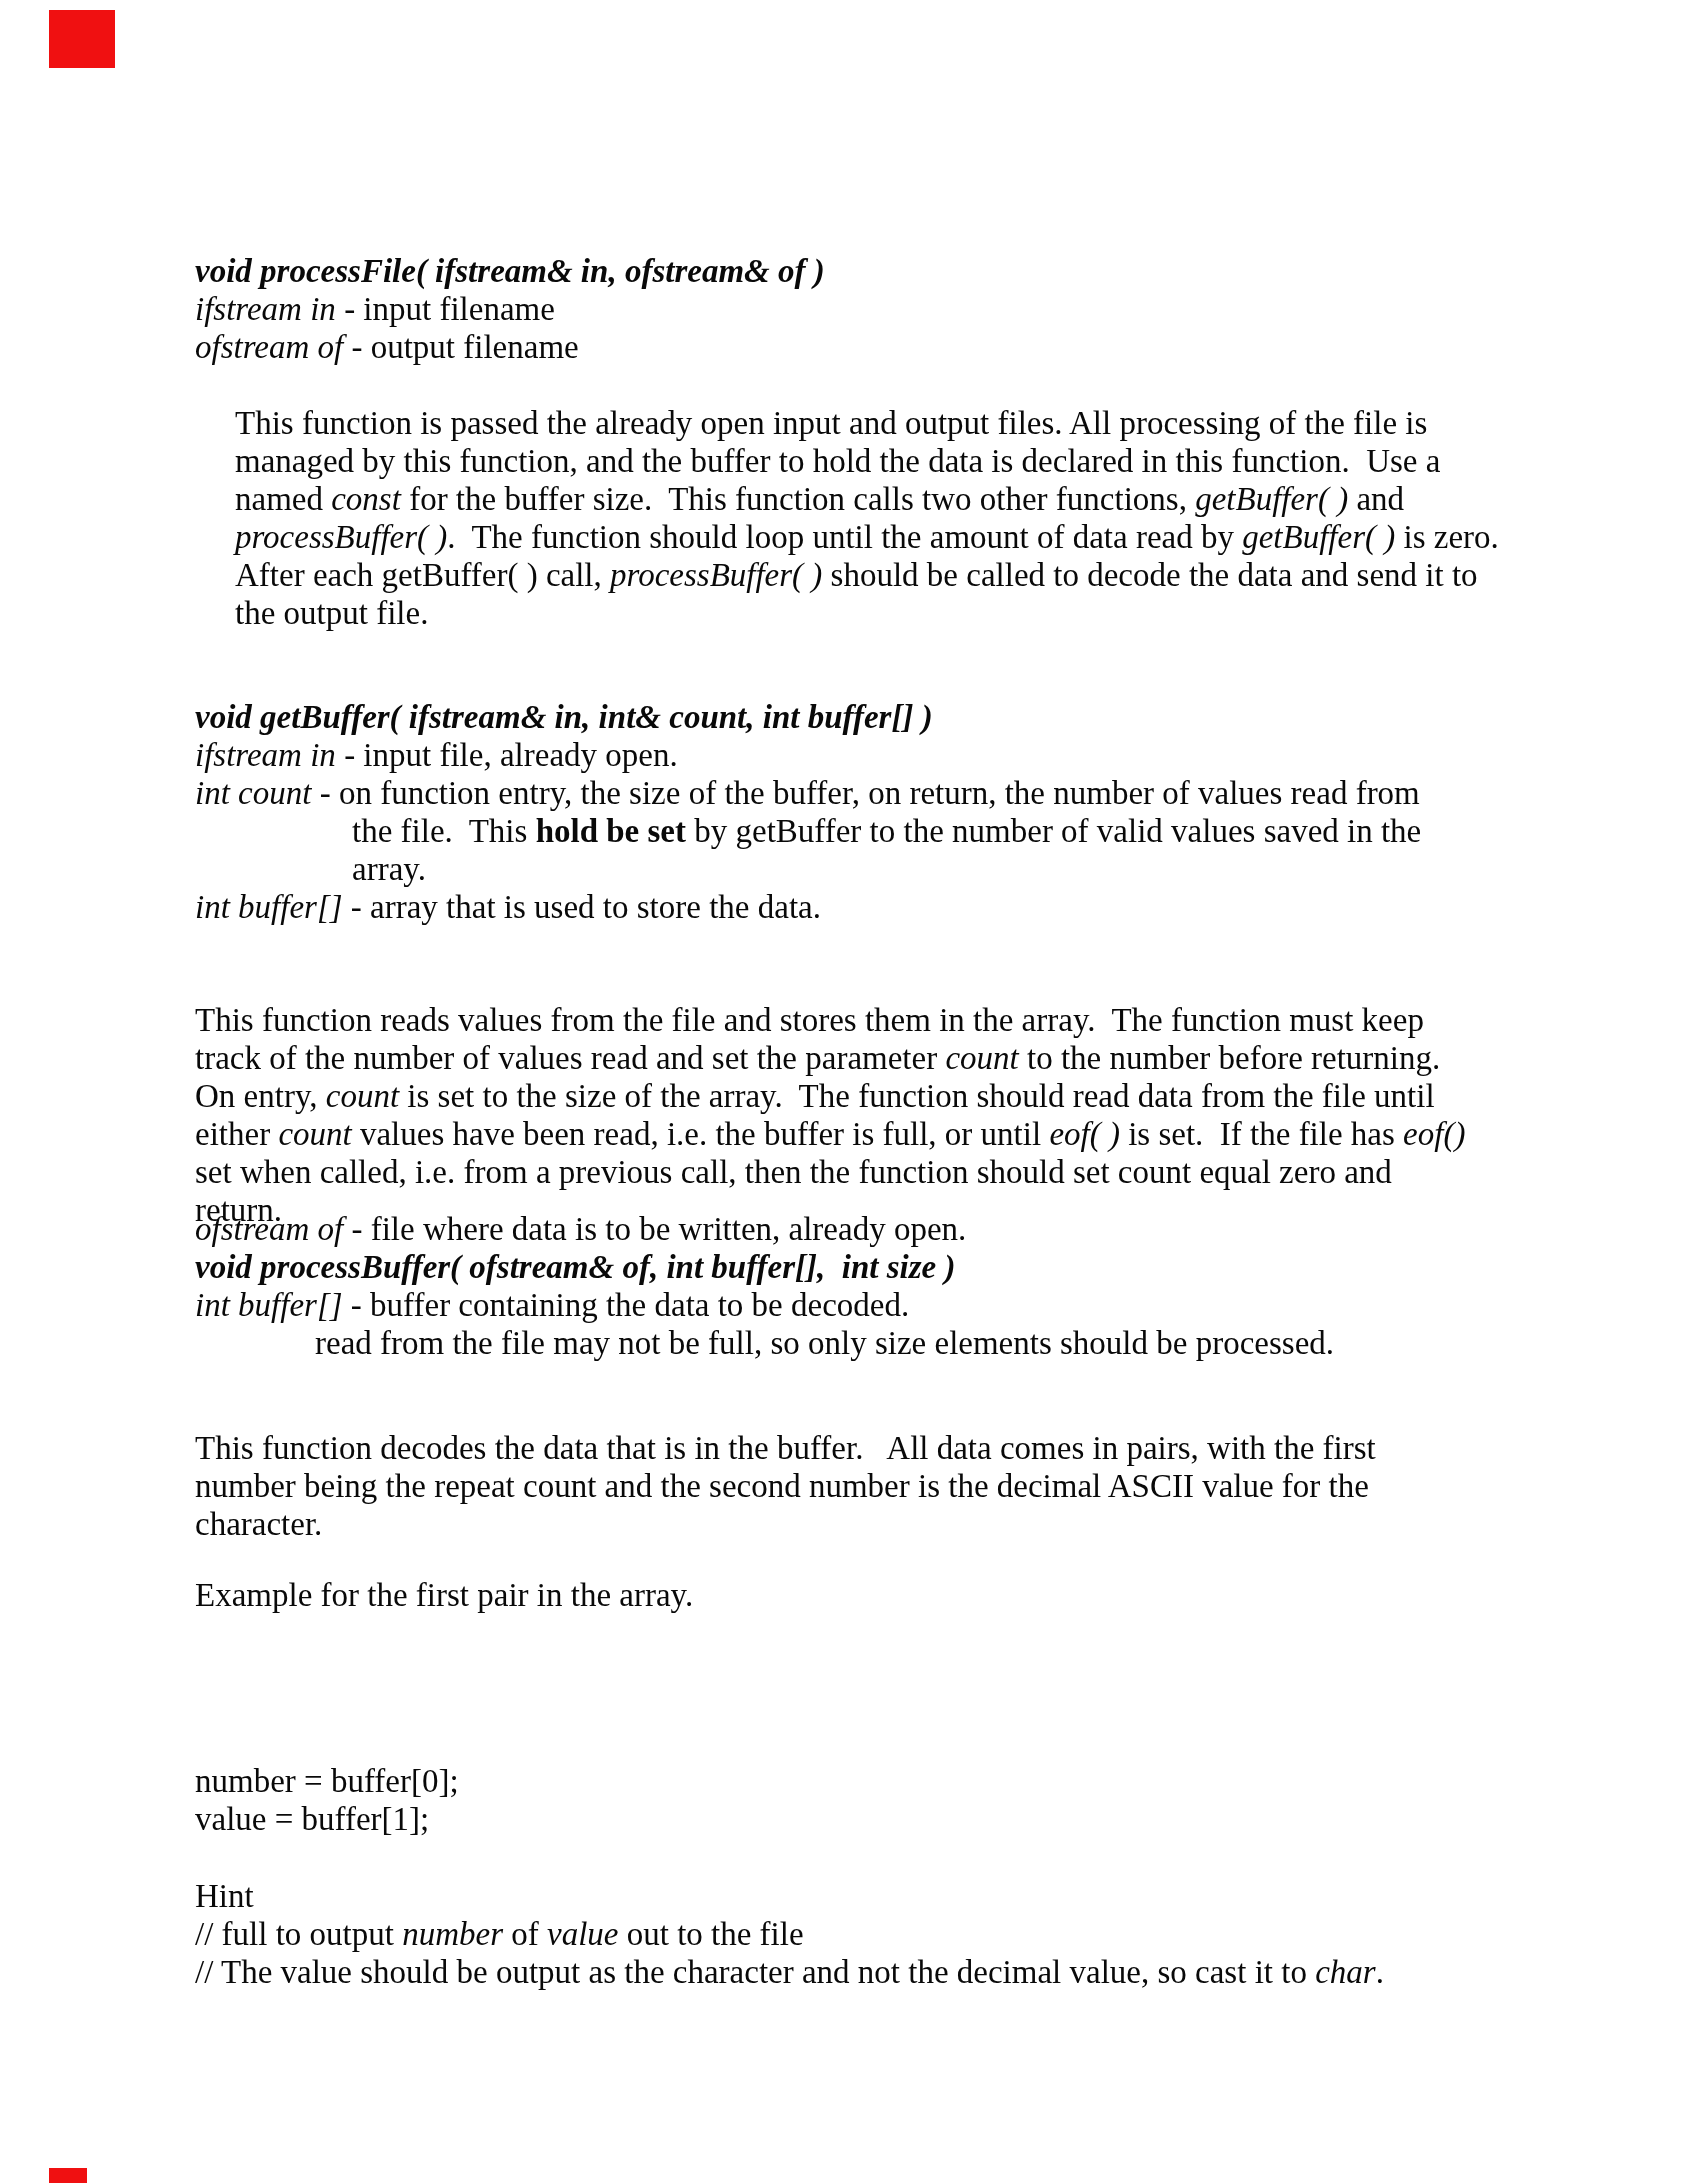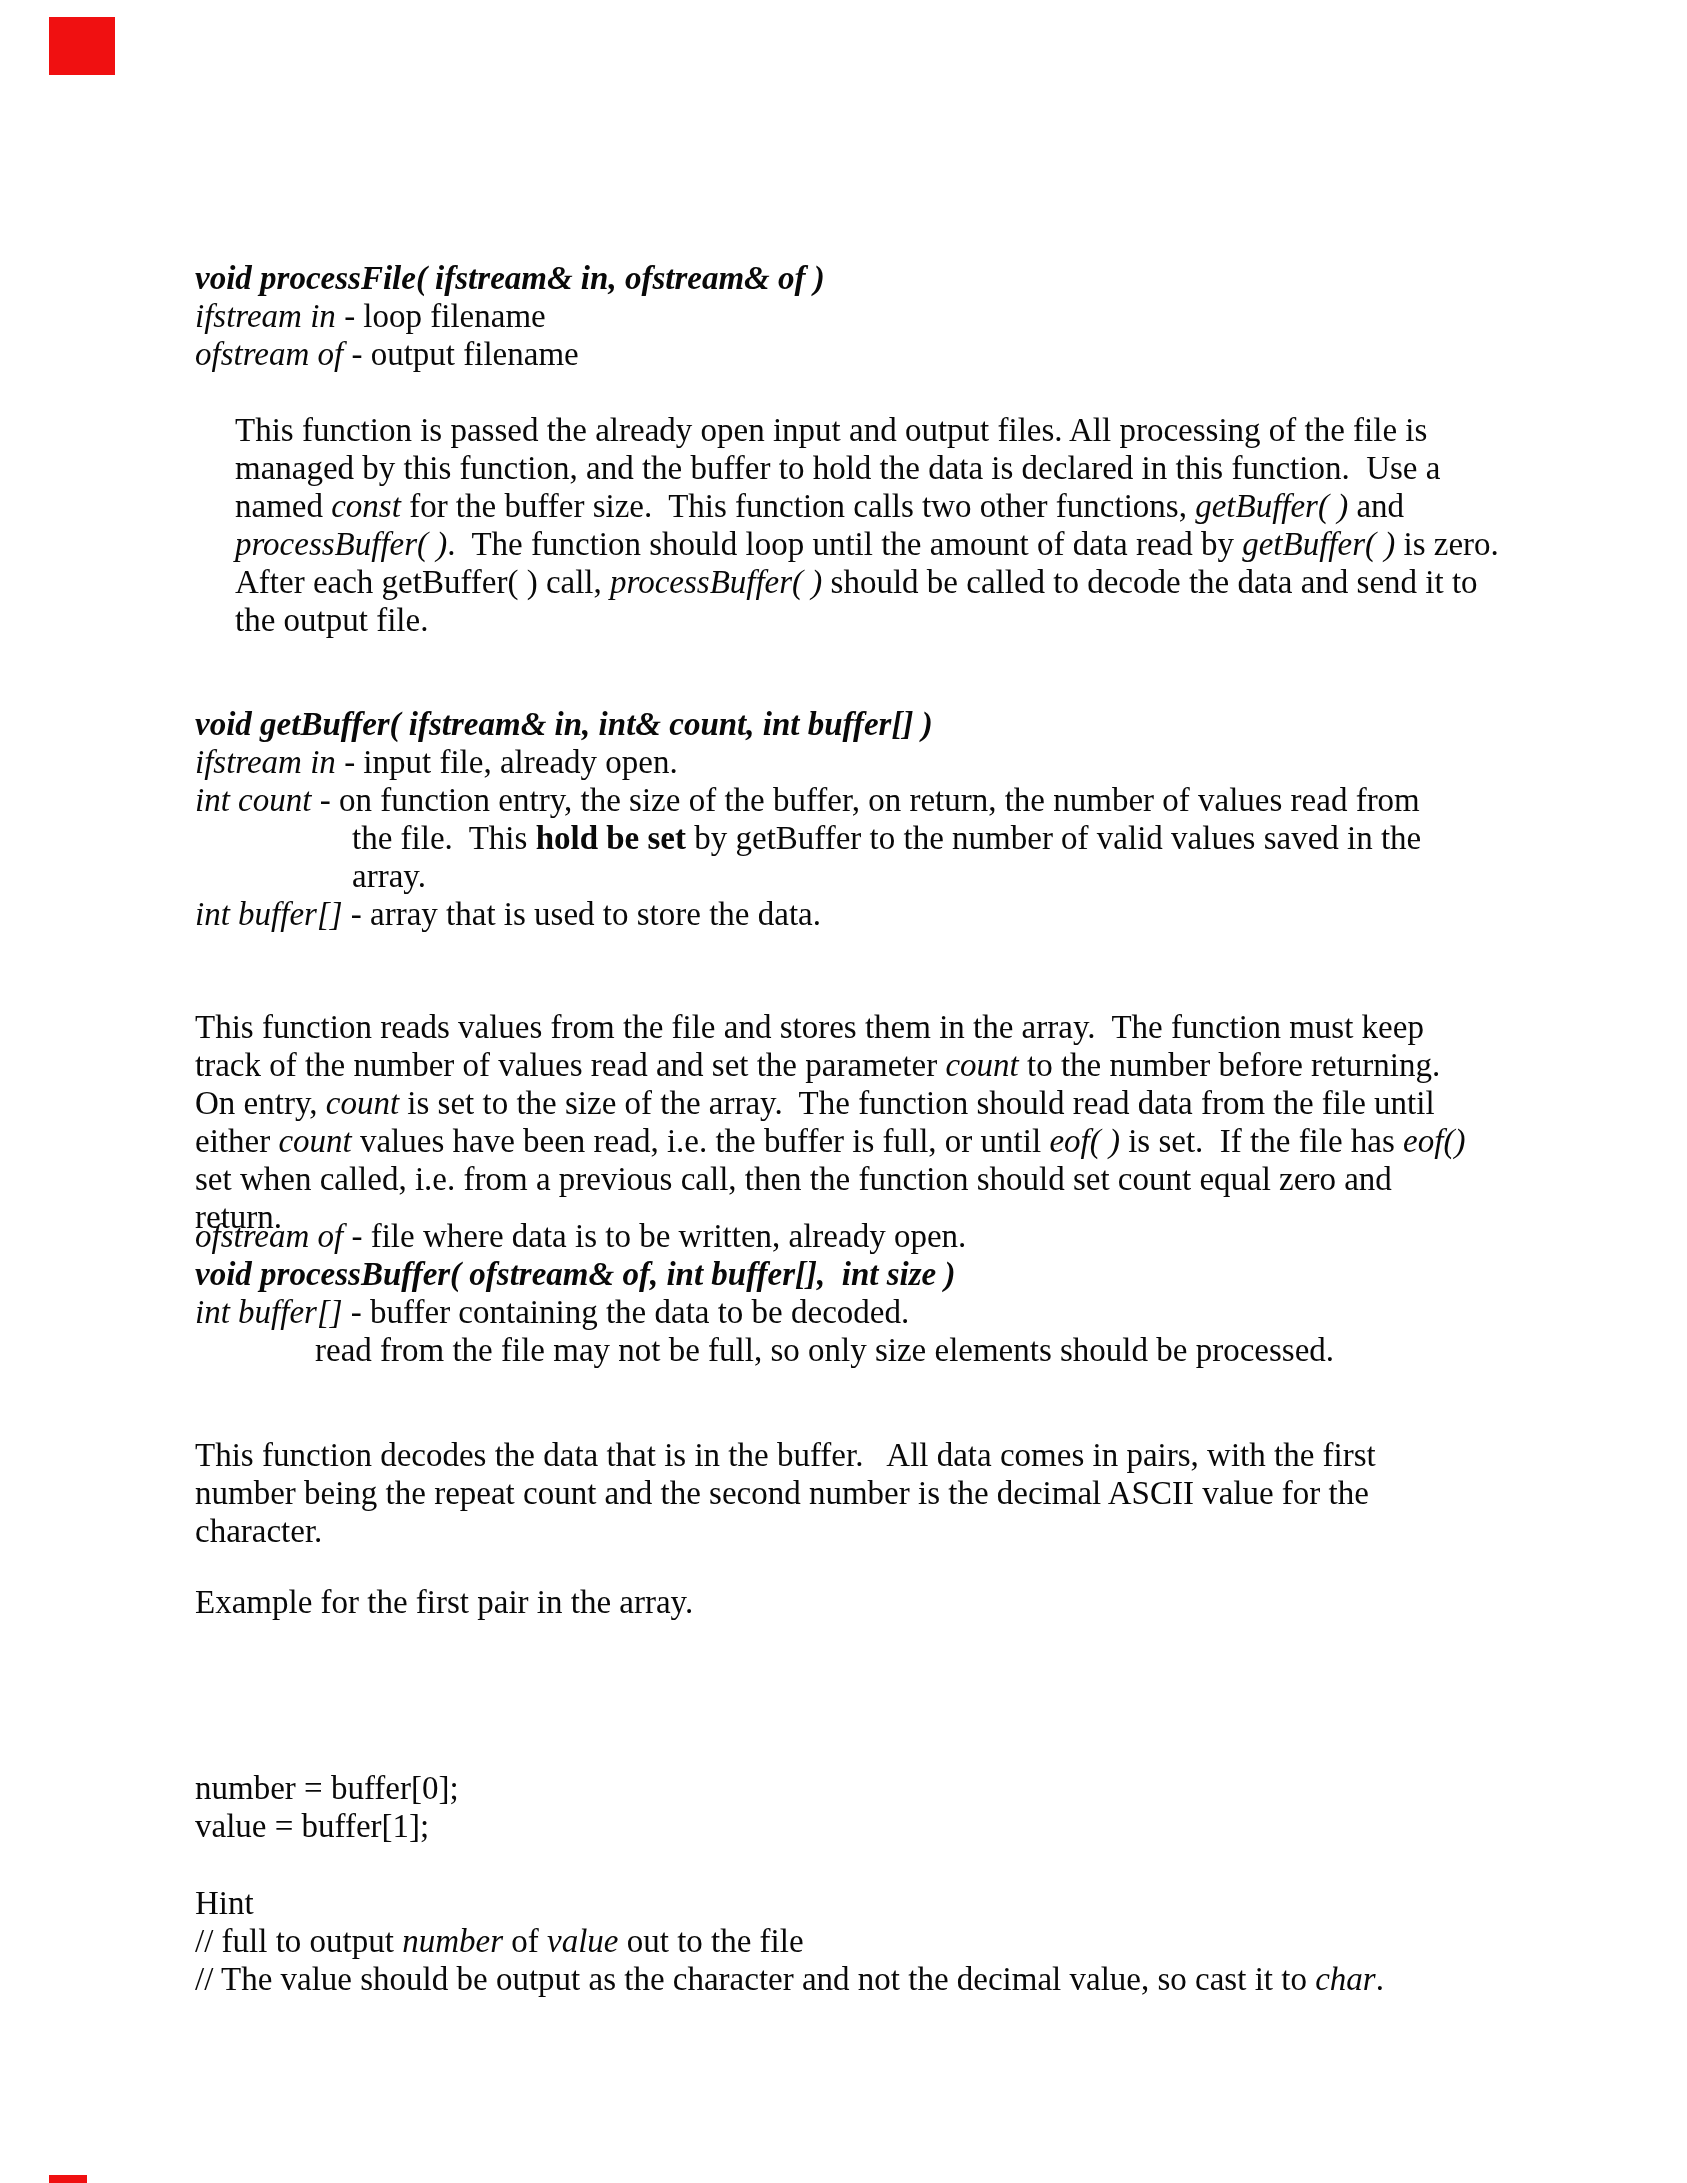--- a/index.html
+++ b/index.html
@@ -8,21 +8,21 @@
     height: 2183px;
     background: #ffffff;
     position: relative;
     font-family: "Liberation Serif", serif;
     font-size: 33px;
     color: #090909;
     overflow: hidden;
   }
   .page {
     position: absolute;
-    left: 0; top: 12px;
+    left: 0; top: 5px;
     width: 1687px;
     height: 1776px;
     background: #ffffff;
   }
   .block {
     position: absolute;
     left: 195px;
     width: 1310px;
   }
   .line {
@@ -35,21 +35,21 @@
   .corner-mark {
     position: absolute;
   }
 </style>
 </head>
 <body>
 
 <div class="page">
     <div class="block" style="top: 247px;">
       <div class="line"><span class="run-b run-i">void processFile( ifstream&amp; in, ofstream&amp; of )</span></div>
-      <div class="line"><span class="run-i">ifstream in</span><span class=""> - loop filename</span></div>
+      <div class="line"><span class="run-i">ifstream in</span><span class=""> - input filename</span></div>
       <div class="line"><span class="run-i">ofstream of</span><span class=""> - output filename</span></div>
     </div>
     <div class="block" style="top: 399px; margin-left: 40px;">
       <div class="line"><span class="">This function is passed the already open input and output files. All processing of the file is</span></div>
       <div class="line"><span class="">managed by this function, and the buffer to hold the data is declared in this function.  Use a</span></div>
       <div class="line"><span class="">named </span><span class="run-i">const</span><span class=""> for the buffer size.  This function calls two other functions, </span><span class="run-i">getBuffer( )</span><span class=""> and</span></div>
       <div class="line"><span class="run-i">processBuffer( )</span><span class="">.  The function should loop until the amount of data read by </span><span class="run-i">getBuffer( )</span><span class=""> is zero.</span></div>
       <div class="line"><span class="">After each getBuffer( ) call, </span><span class="run-i">processBuffer( )</span><span class=""> should be called to decode the data and send it to</span></div>
       <div class="line"><span class="">the output file.</span></div>
     </div>

